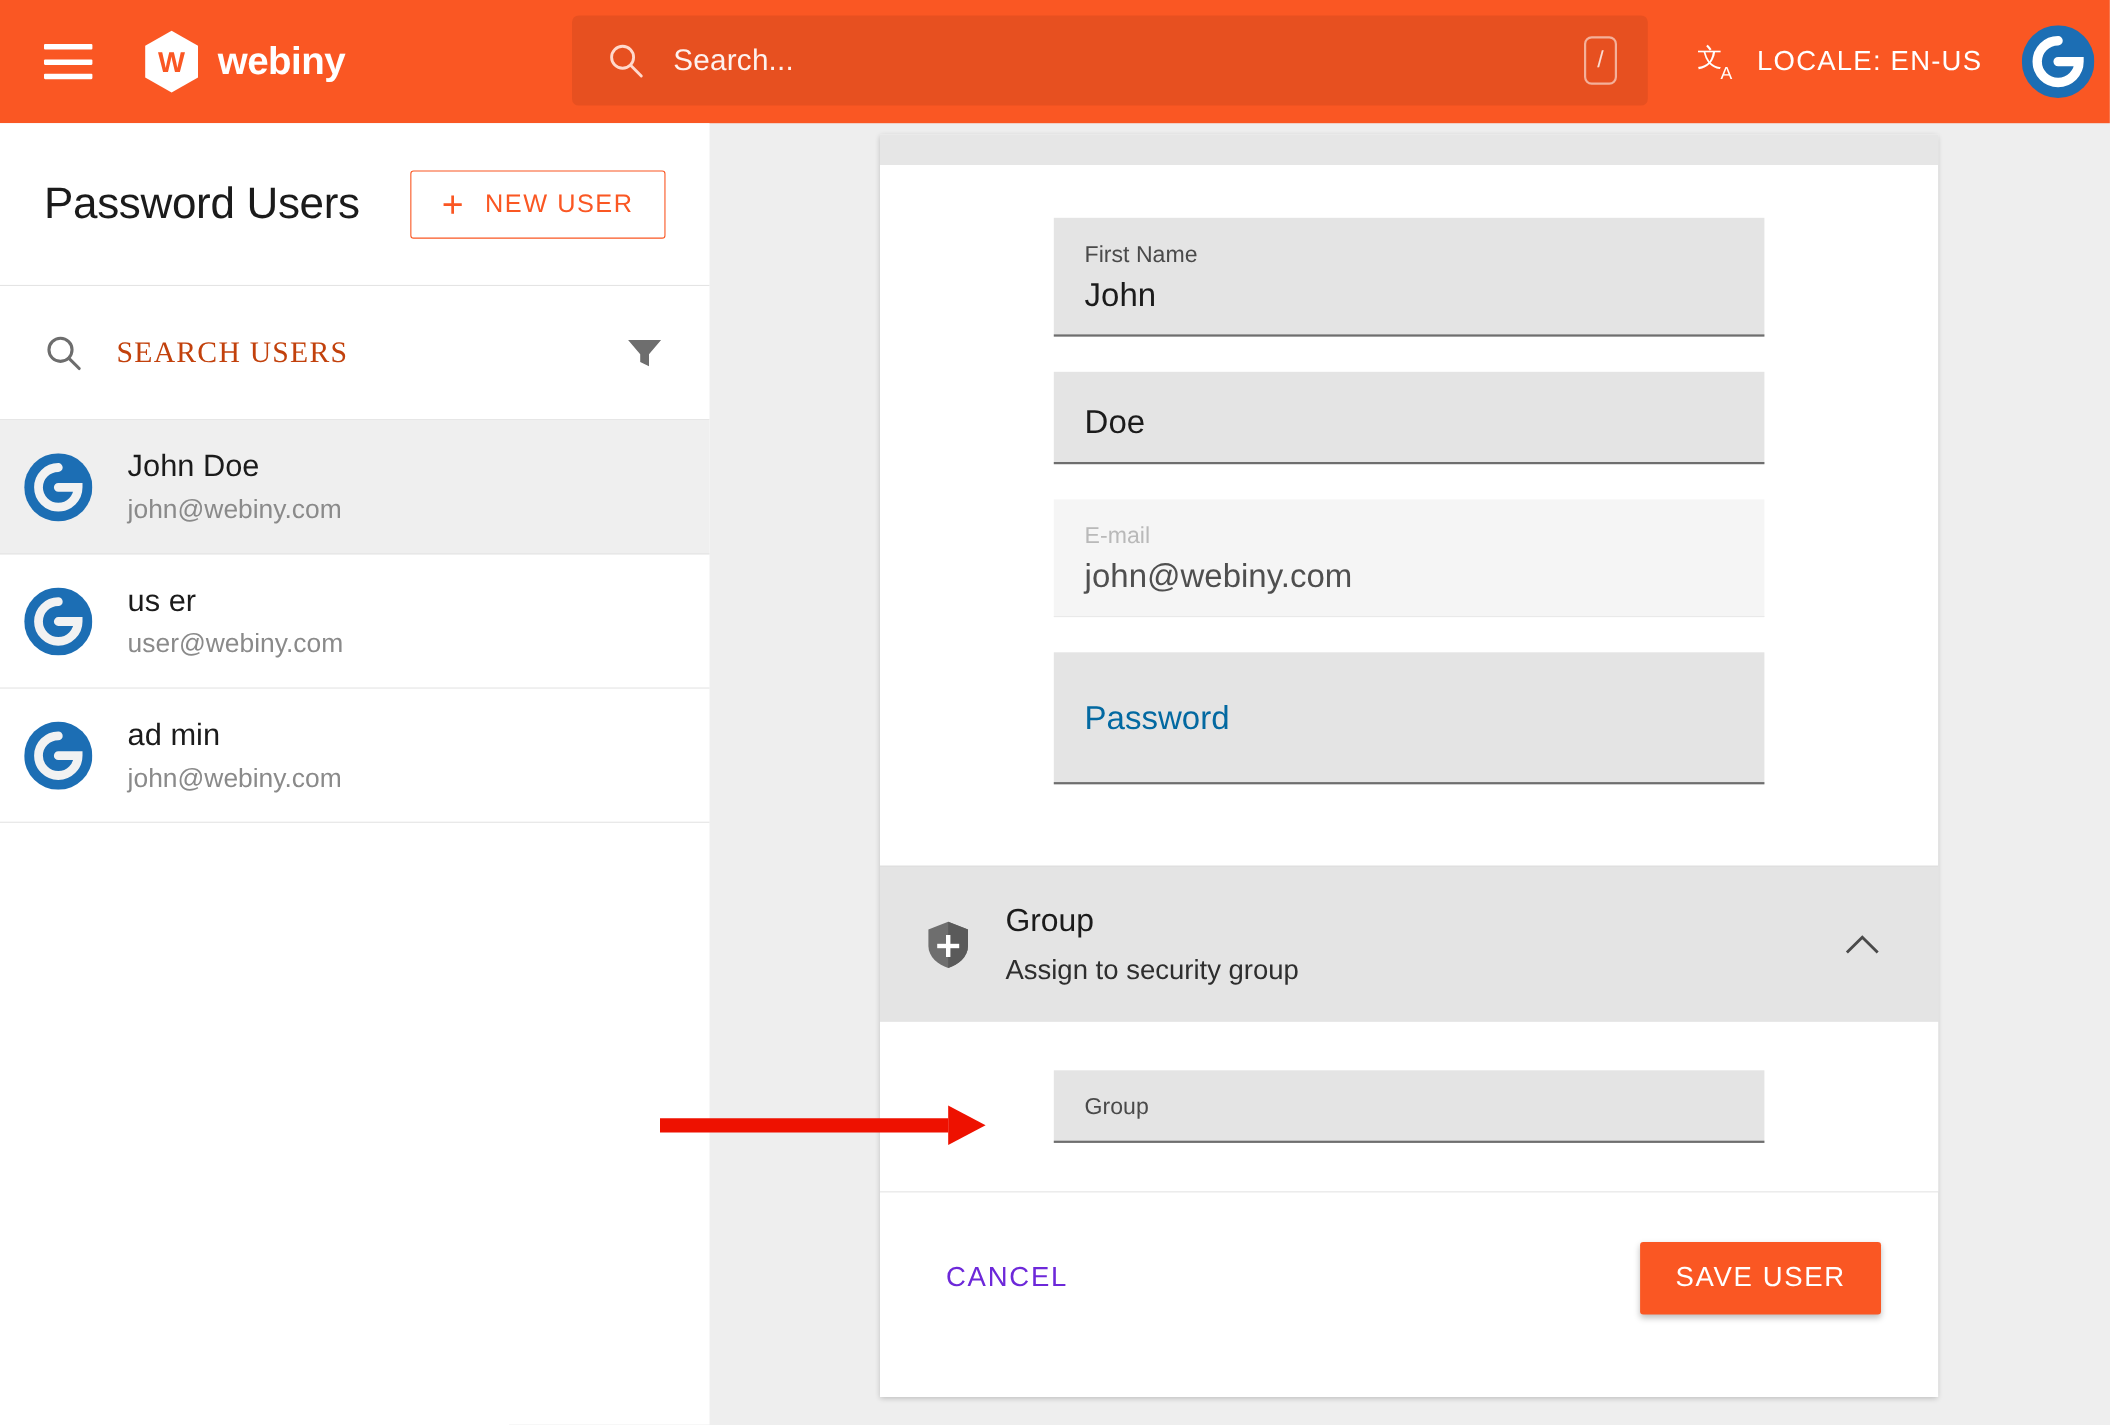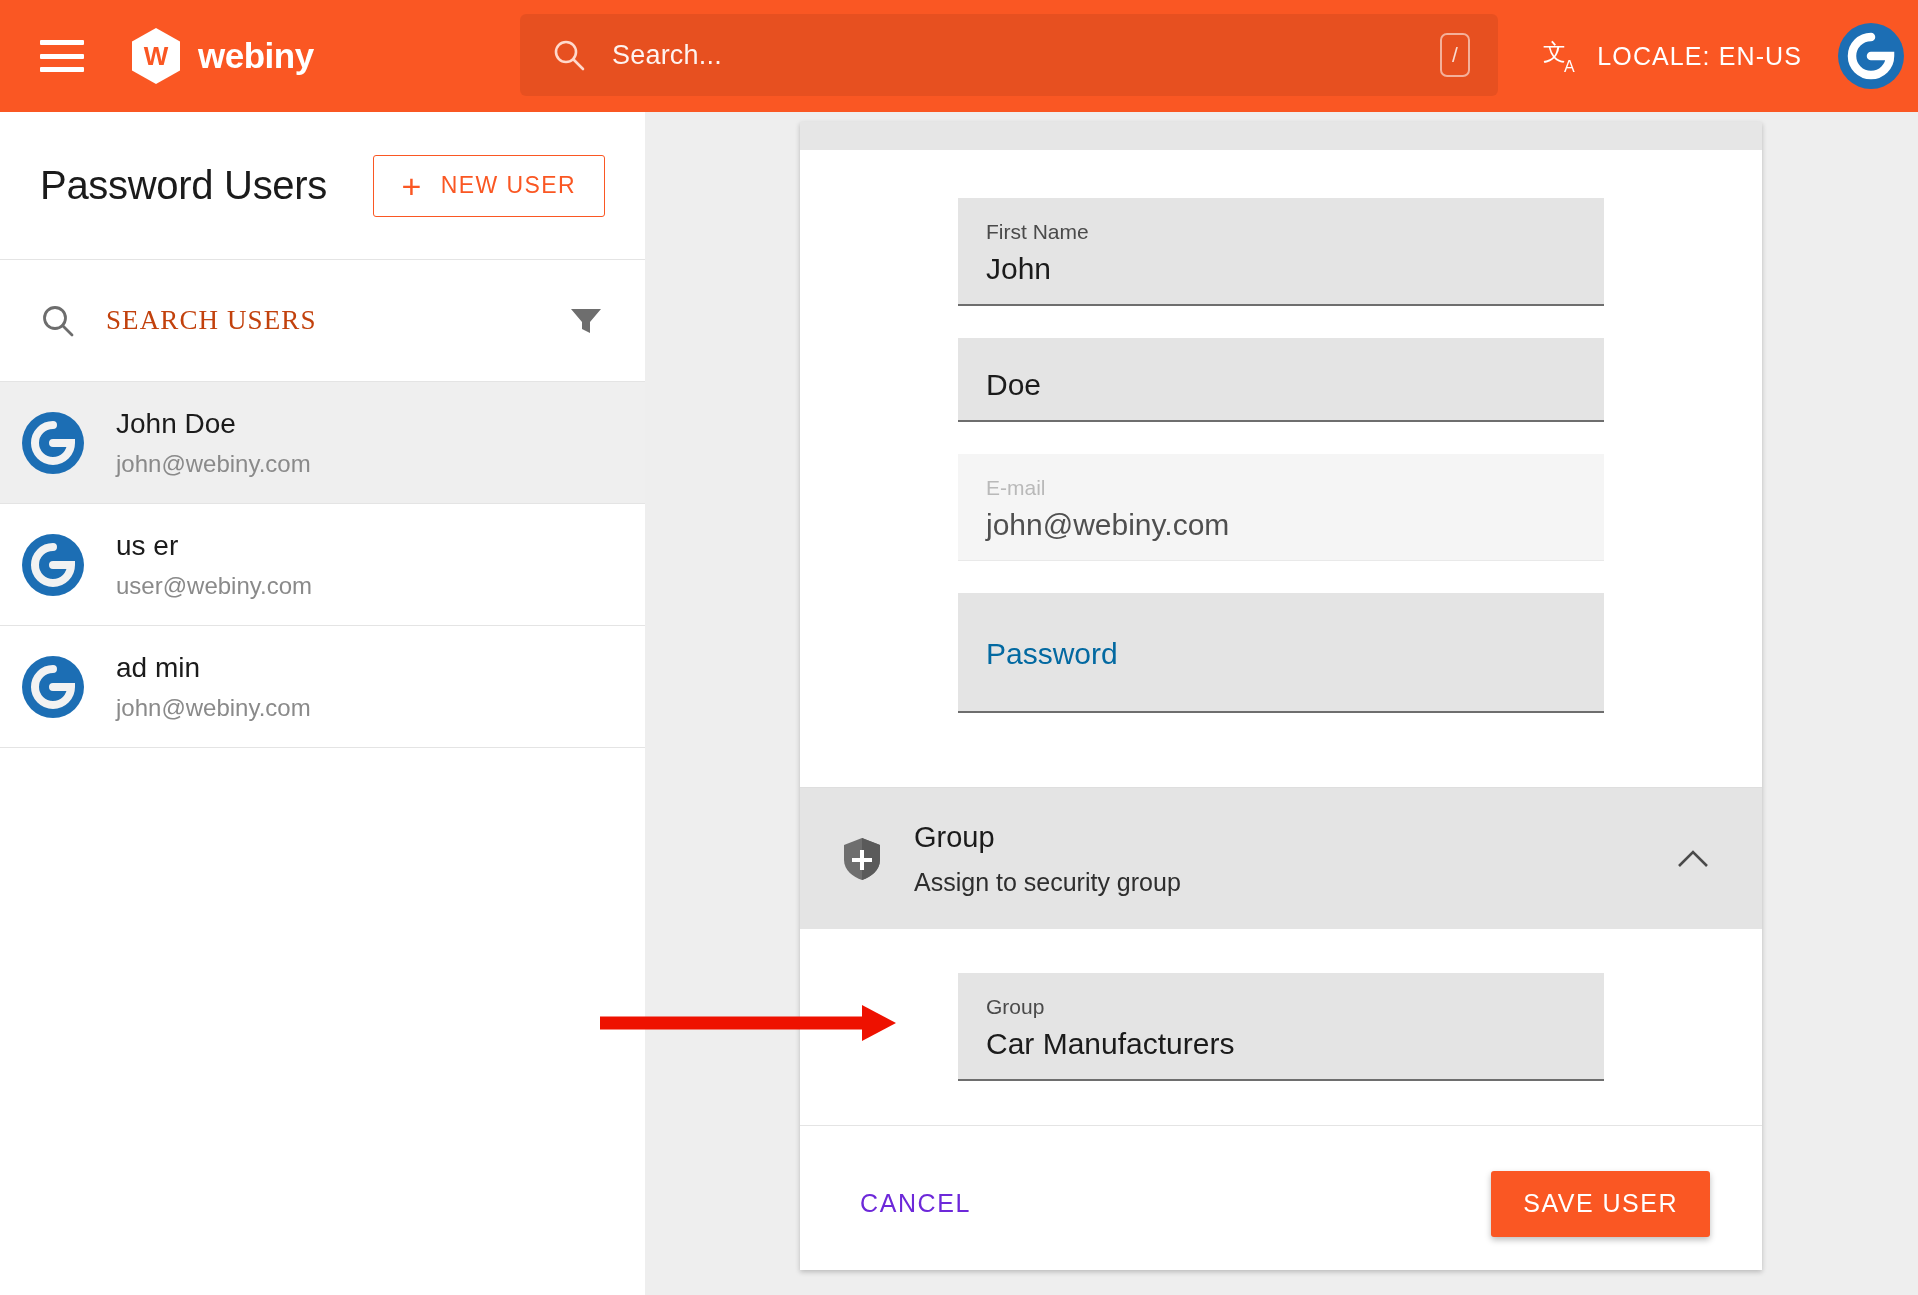--- a/index.html
+++ b/index.html
@@ -326,21 +326,20 @@
     <span class="chev">
       <svg viewBox="0 0 34 20" width="34" height="20">
         <polyline points="3,17 17,3 31,17" fill="none" stroke="#4a4a4a" stroke-width="2.6"></polyline>
       </svg>
     </span>
   </div>
 
   <div class="acc-body">
     <div class="tfield">
       <div class="tf-label">Group</div>
-      <div class="tf-value">Car Manufacturers</div>
     </div>
   </div>
 
   <div class="card-footer">
     <button class="cancel-btn">CANCEL</button>
     <button class="save-btn">SAVE USER</button>
   </div>
 
 </div>
 

